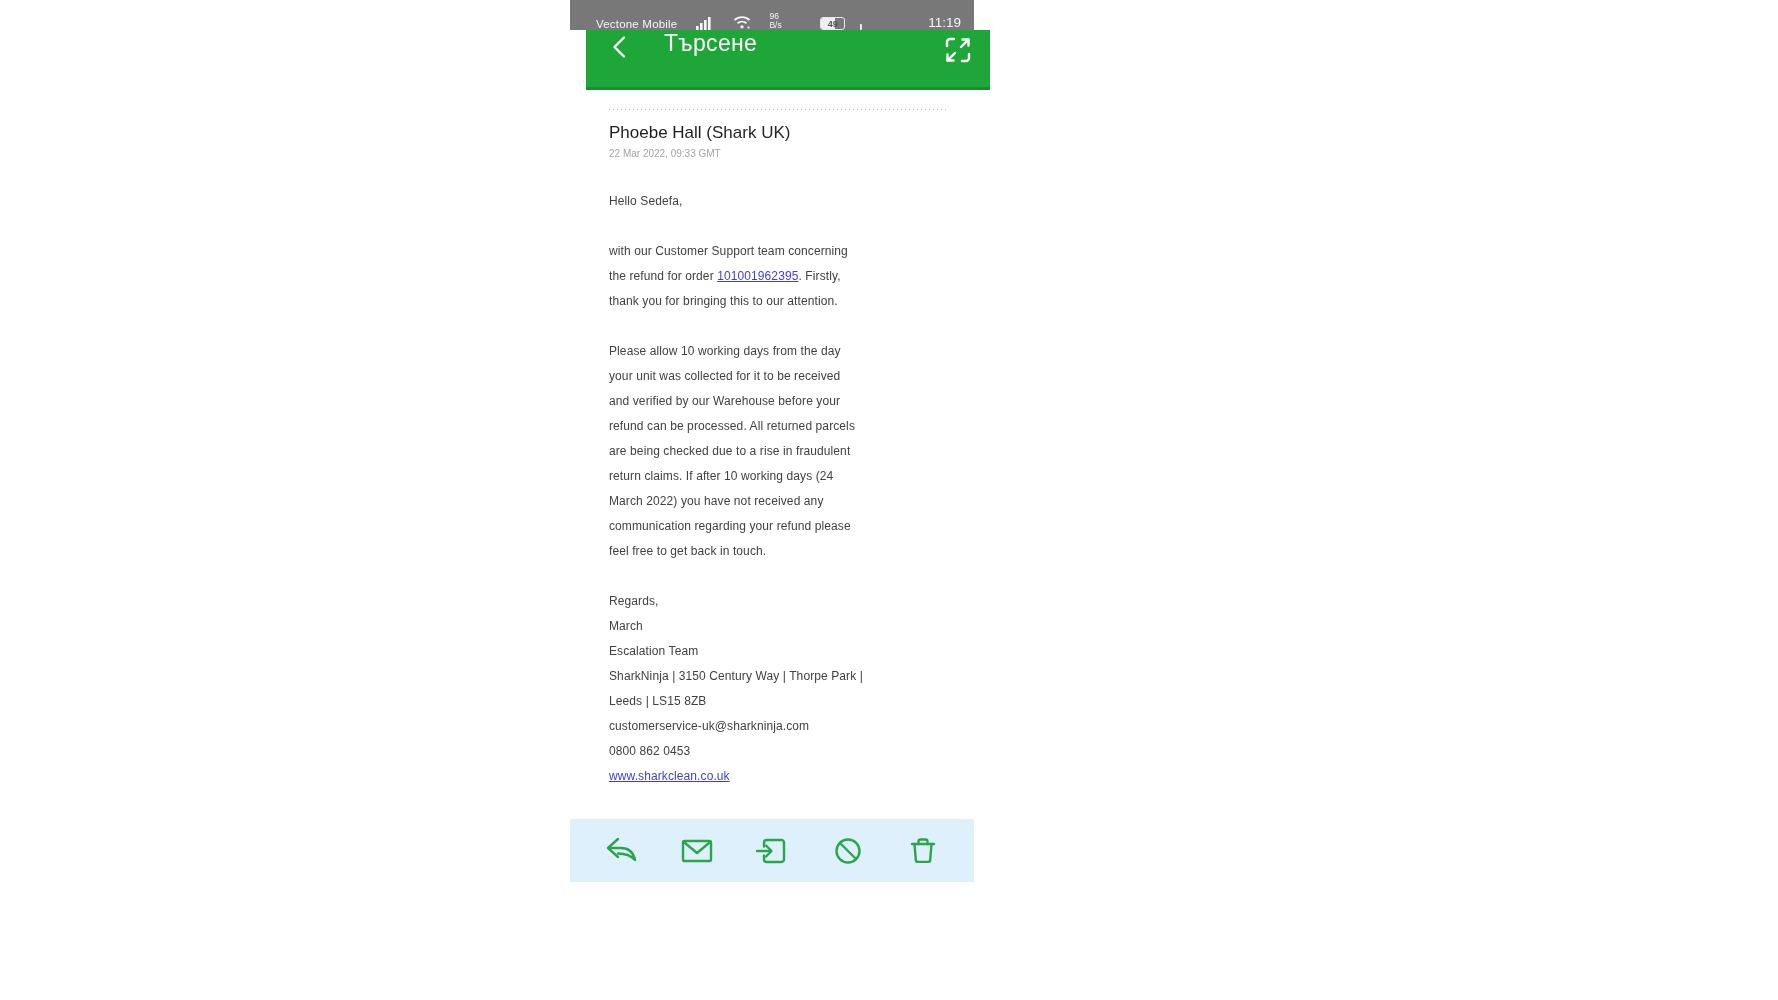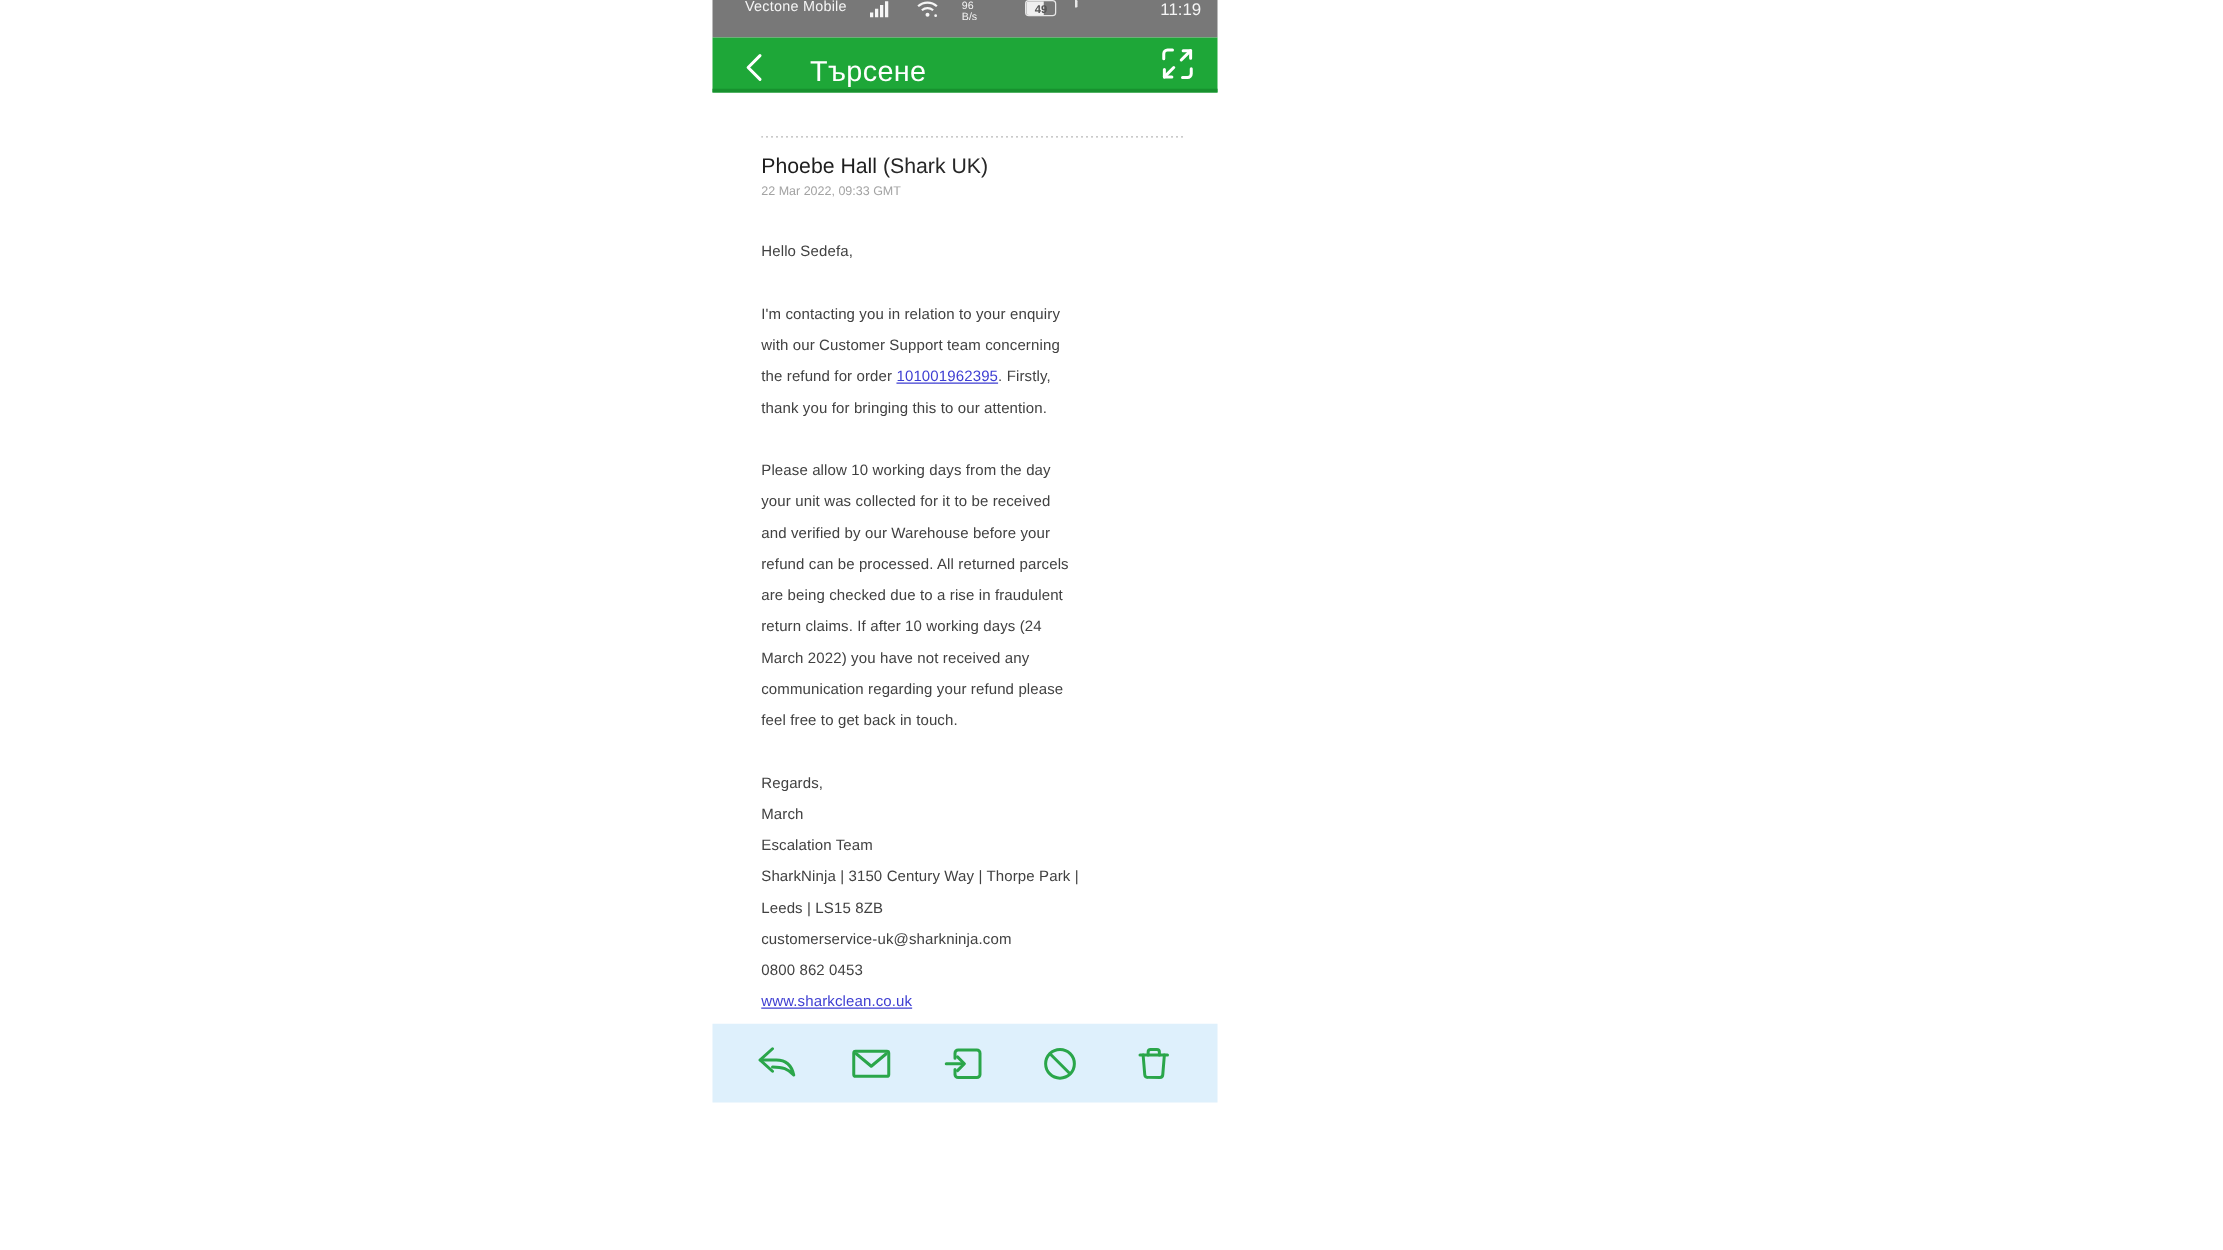--- a/index.html
+++ b/index.html
@@ -2,35 +2,35 @@
 <html><head>
 <meta charset="utf-8">
 <style>
   * { margin:0; padding:0; box-sizing:border-box; }
   html,body { width:1778px; height:1000px; background:#ffffff;
     font-family:"Liberation Sans","DejaVu Sans",sans-serif; overflow:hidden; }
   .phone { position:absolute; left:570px; top:0; width:404px; height:882px; background:#ffffff; }
 
   
   .statusbar { position:absolute; left:0; top:0; width:100%; height:30px; background:#787878;
-    display:flex; align-items:flex-start; color:#f5f5f5; padding:0 13px 0 26px;gap:12px; }
+    display:flex; align-items:flex-end; color:#f5f5f5; padding:0 13px 0 26px;gap:12px; }
   .carrier { font-size:11.5px; letter-spacing:.2px; }
   .sb-ic { margin-left:7px; display:flex; align-items:flex-end; }
   .speed { margin-left:5px; font-size:8.5px; line-height:9px; text-align:left; }
   .sb-spacer { flex:1; }
   .battery { position:relative; width:25px; height:13px; border:1px solid #e8e8e8; border-radius:3px;
     display:flex; align-items:center; justify-content:center; margin-right:3px; overflow:hidden; }
   .battery .fill { position:absolute; left:0; top:0; bottom:0; width:62%; background:#efefef; }
   .battery .pct { position:relative; font-size:9px; font-weight:bold; color:#555; z-index:1; }
   .battery-nub { width:2px; height:6px; background:#e8e8e8; border-radius:0 1px 1px 0; margin-right:6px; }
   .clock { font-size:13.5px;margin-left:48px; }
 
   
-  .appbar { position:absolute; left:0; top:30px; width:100%; height:44px; background:#1ea738;
-    border-bottom:3px solid #17912e; display:flex; align-items:flex-end; padding:0 12px 0 18px; }
+  .appbar { position:absolute; left:16px; top:30px; width:100%; height:60px; background:#1ea738;
+    border-bottom:3px solid #17912e; display:flex; align-items:flex-start; padding:0 12px 0 18px; }
   .back-btn { width:34px; height:34px; display:flex; align-items:center; justify-content:center; }
   .appbar-title { color:#ffffff; font-size:23px; margin-left:26px; letter-spacing:.3px; flex:1; }
   .expand-btn { width:40px; height:40px; display:flex; align-items:center; justify-content:center; }
 
   
   .content { position:absolute; left:0; top:90px; width:100%; height:729px; background:#fff;
     padding:0 26px 0 39px; color:#404040; }
   .dotted-sep { margin-top:19px; height:2px;
     background-image:repeating-linear-gradient(90deg,#b9b9b9 0 1.5px,transparent 1.5px 4px);
     background-size:100% 1px; background-repeat:no-repeat; background-position:0 0; }
@@ -109,21 +109,20 @@
 
     <div class="sender-line">
       <span class="sender-name">Phoebe Hall</span><span> (Shark UK)</span>
     </div>
     <div class="mail-date">22 Mar 2022, 09:33 GMT</div>
 
     <div class="body-text">
       <div class="greeting bline">Hello Sedefa,</div>
 
       <div class="para">
-        <div class="bline">I'm contacting you in relation to your enquiry</div>
         <div class="bline">with our Customer Support team concerning</div>
         <div class="bline"><span>the refund for order  </span><a class="maillink">101001962395</a><span>. Firstly,</span></div>
         <div class="bline">thank you for bringing this to our attention.</div>
       </div>
 
       <div class="para">
         <div class="bline">Please allow 10 working days from the day</div>
         <div class="bline">your unit was collected for it to be received</div>
         <div class="bline">and verified by our Warehouse before your</div>
         <div class="bline">refund can be processed. All returned parcels</div>

